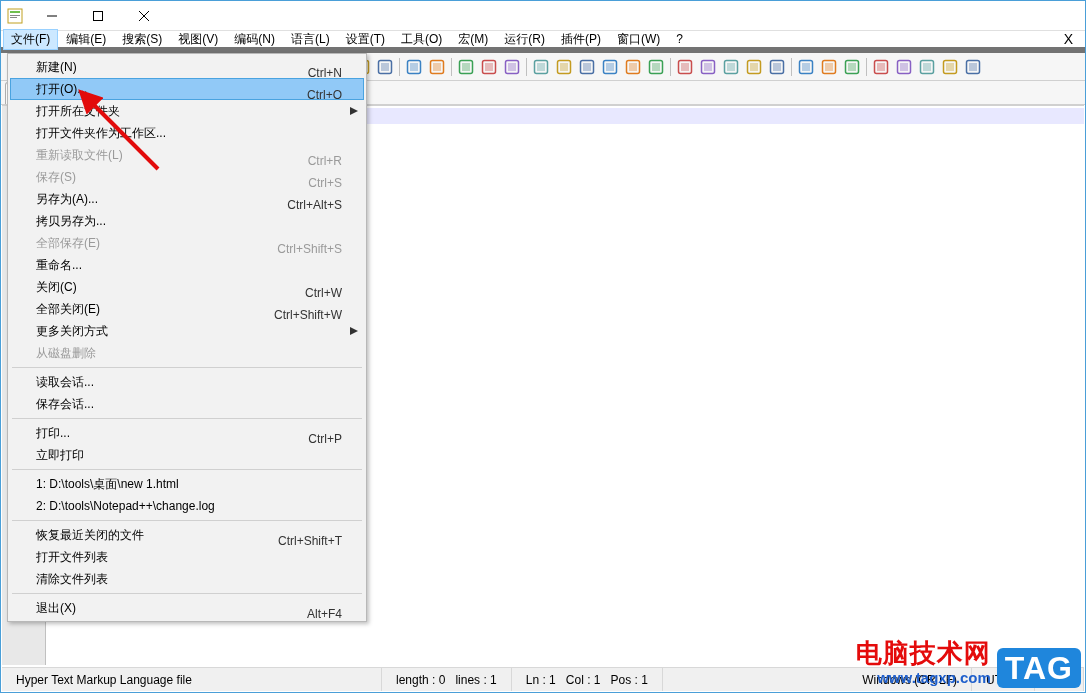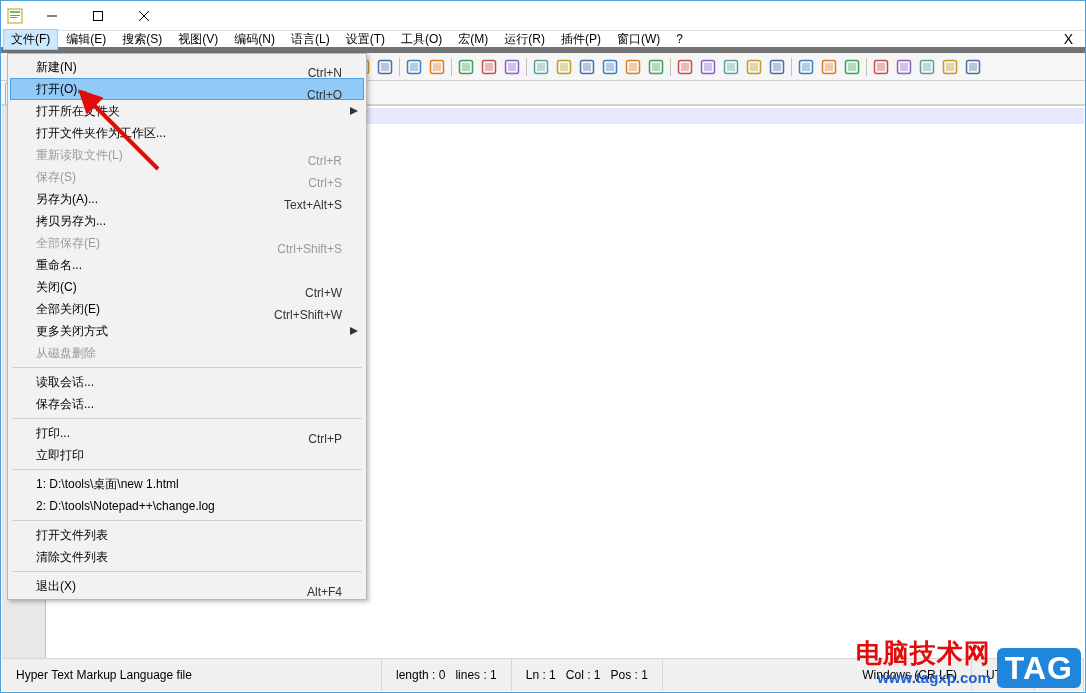--- a/index.html
+++ b/index.html
@@ -42,21 +42,21 @@
 .dropdown .dd-item .label { flex: 1; }
 .dropdown .dd-item .shortcut { color: #333; margin-top: 12px; }
 .dropdown .dd-item.disabled .shortcut { color: #9a9a9a; }
 .dropdown .dd-item .arrow { position:absolute; right:6px; }
 .dropdown .dd-sep { height: 1px; background: #d0d0d0; margin: 3px 2px; }
 
 
 .arrow-anno { position:absolute; left: 72px; top: 83px; z-index:200; pointer-events:none;}
 
 
-.statusbar { position: absolute; left:1px; right:1px; bottom: 1px; height: 33px; background: #f0f0f0; border-top: 1px solid #d8d8d8; display:flex; align-items:center; color:#000; font-size:12px;}
+.statusbar { position: absolute; left:1px; right:1px; bottom: 1px; height: 24px; background: #f0f0f0; border-top: 1px solid #d8d8d8; display:flex; align-items:center; color:#000; font-size:12px;}
 .statusbar .sb-cell { padding: 0 14px; border-right: 1px solid #d8d8d8; height: 100%; display:flex; align-items:center; white-space: nowrap;}
 .statusbar .sb-cell:first-child { flex:0 0 380px; }
 .statusbar .sb-spacer { flex:1; }
 
 
 .watermark { position:absolute; right: 4px; bottom: 4px; z-index: 50; display:flex; align-items:flex-end; gap:6px;}
 .watermark .lines { text-align: right; line-height: 1.25; }
 .watermark .cn { color:#e40b0b; font-size: 26px; font-weight: bold; letter-spacing: 1px;}
 .watermark .url { color:#2060cc; font-size: 15px; font-weight: 600; }
 .watermark .tag-badge { background:#1f86dc; color:#fff; font-weight:800; font-size: 32px; padding: 4px 8px; border-radius: 6px; letter-spacing:1px; line-height:1;}
@@ -408,21 +408,21 @@
     <div class="dd-item disabled">
       <span class="label">重新读取文件(L)</span>
       <span class="shortcut">Ctrl+R</span>
     </div>
     <div class="dd-item disabled">
       <span class="label">保存(S)</span>
       <span class="shortcut">Ctrl+S</span>
     </div>
     <div class="dd-item">
       <span class="label">另存为(A)...</span>
-      <span class="shortcut">Text+Alt+S</span>
+      <span class="shortcut">Ctrl+Alt+S</span>
     </div>
     <div class="dd-item">
       <span class="label">拷贝另存为...</span>
     </div>
     <div class="dd-item disabled">
       <span class="label">全部保存(E)</span>
       <span class="shortcut">Ctrl+Shift+S</span>
     </div>
     <div class="dd-item">
       <span class="label">重命名...</span>
@@ -462,20 +462,24 @@
       <span class="label">立即打印</span>
     </div>
     <div class="dd-sep"></div>
     <div class="dd-item">
       <span class="label">1: D:\tools\桌面\new 1.html</span>
     </div>
     <div class="dd-item">
       <span class="label">2: D:\tools\Notepad++\change.log</span>
     </div>
     <div class="dd-sep"></div>
+    <div class="dd-item">
+      <span class="label">恢复最近关闭的文件</span>
+      <span class="shortcut">Ctrl+Shift+T</span>
+    </div>
     <div class="dd-item">
       <span class="label">打开文件列表</span>
     </div>
     <div class="dd-item">
       <span class="label">清除文件列表</span>
     </div>
     <div class="dd-sep"></div>
     <div class="dd-item">
       <span class="label">退出(X)</span>
       <span class="shortcut">Alt+F4</span>

